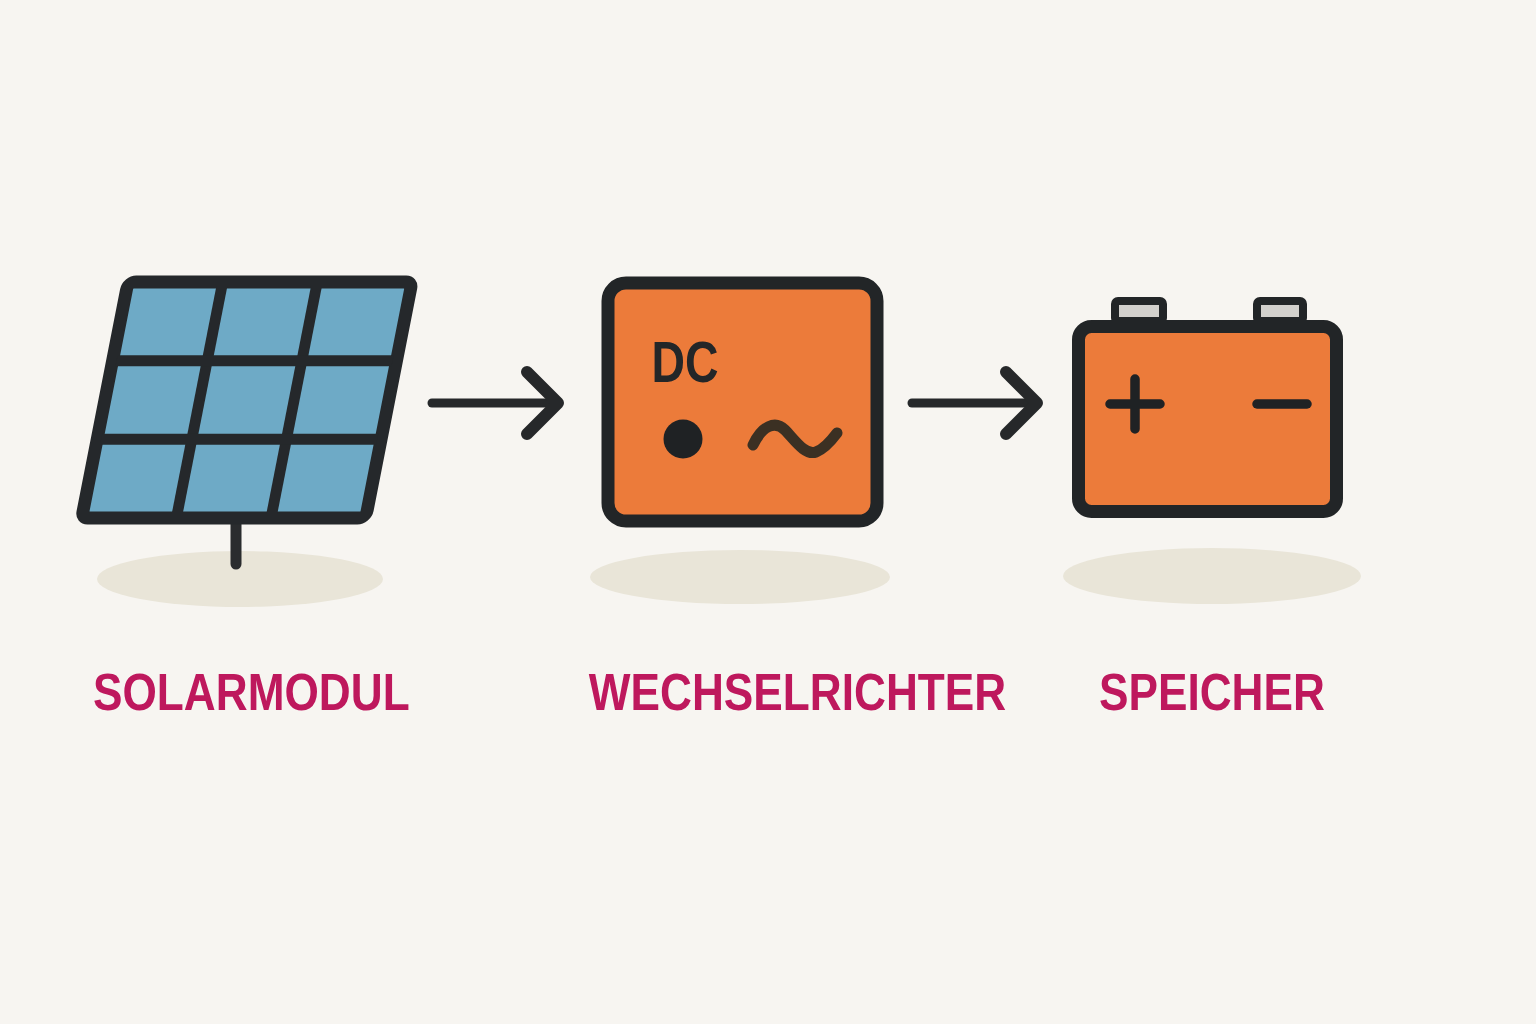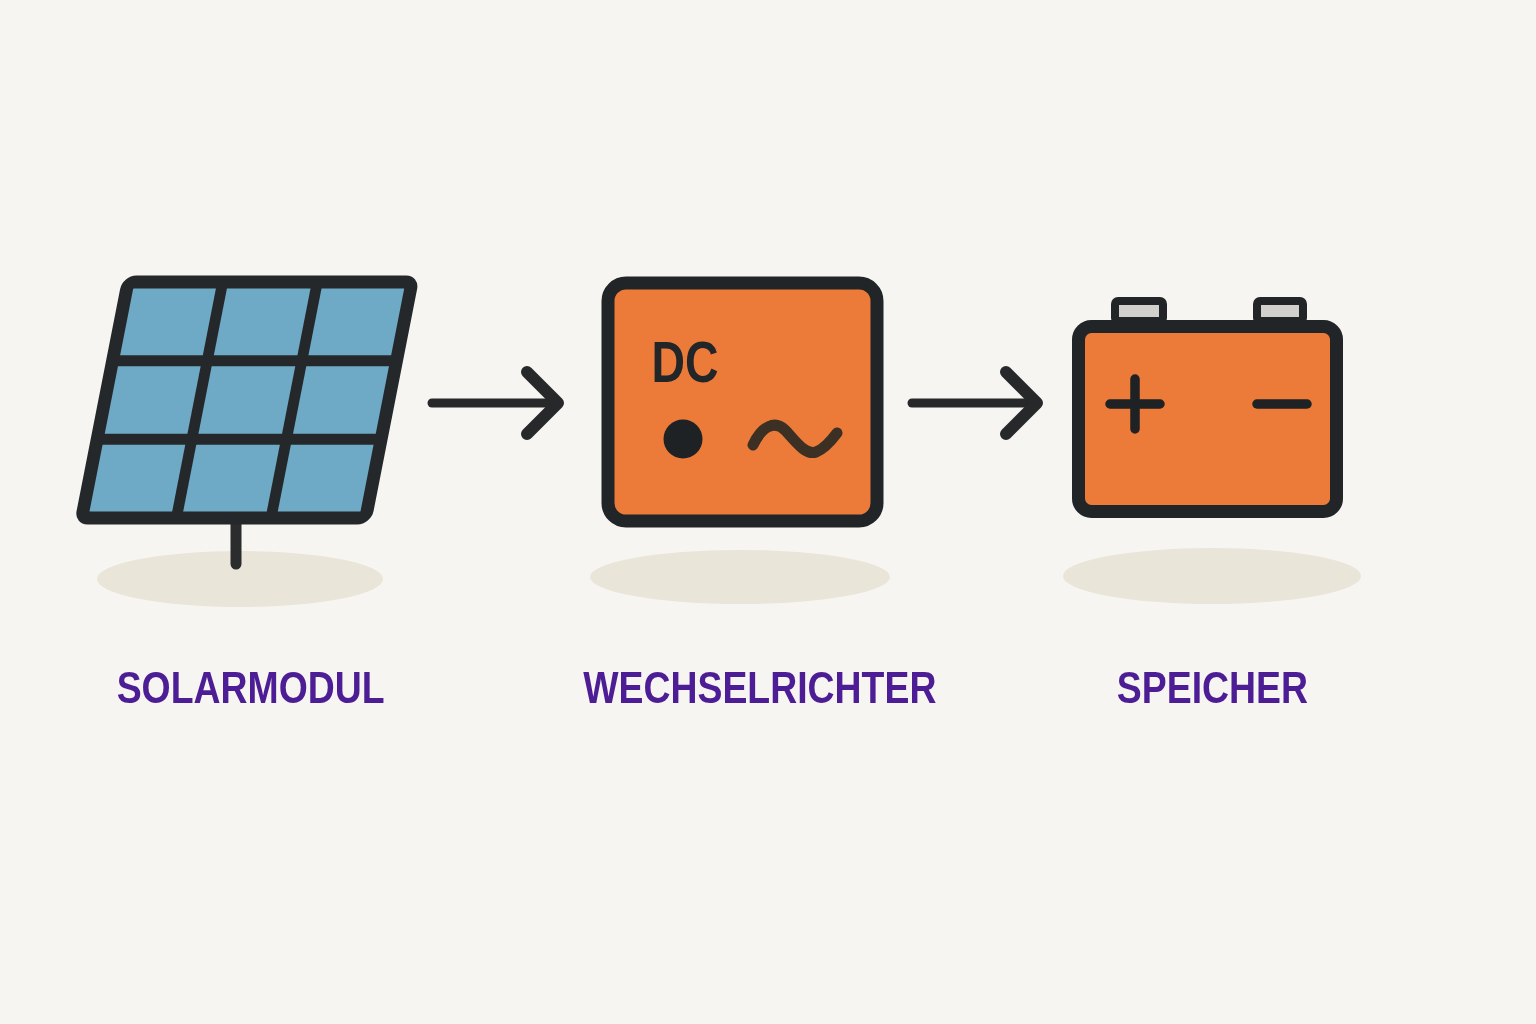--- a/index.html
+++ b/index.html
@@ -31,22 +31,22 @@
   }
   .port-label {
     width: 200px;
     top: 333px;
     font-size: 58px;
     color: #232628;
   }
   .node-label {
     width: 400px;
     top: 666px;
-    font-size: 44px;
-    color: #4c1d95;
+    font-size: 52px;
+    color: #be185d;
   }
   .cond85 { display: inline-block; transform: scaleX(0.85); }
   .cond80 { display: inline-block; transform: scaleX(0.80); }
 </style>
 </head>
 <body>
 
 <div class="stage">
 
   <svg width="1536" height="1024" viewBox="0 0 1536 1024">

